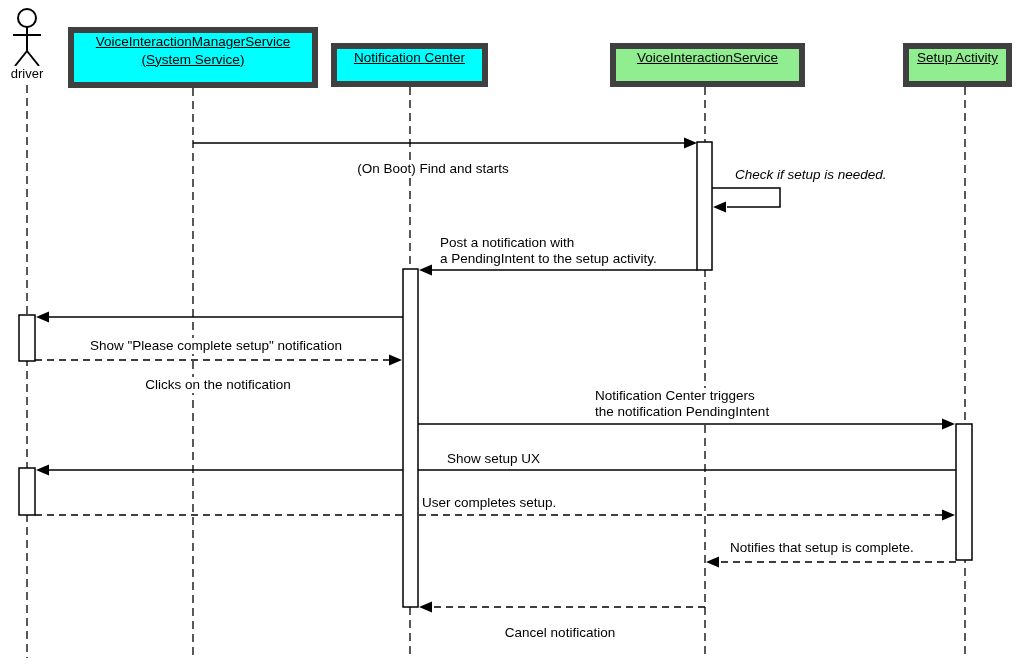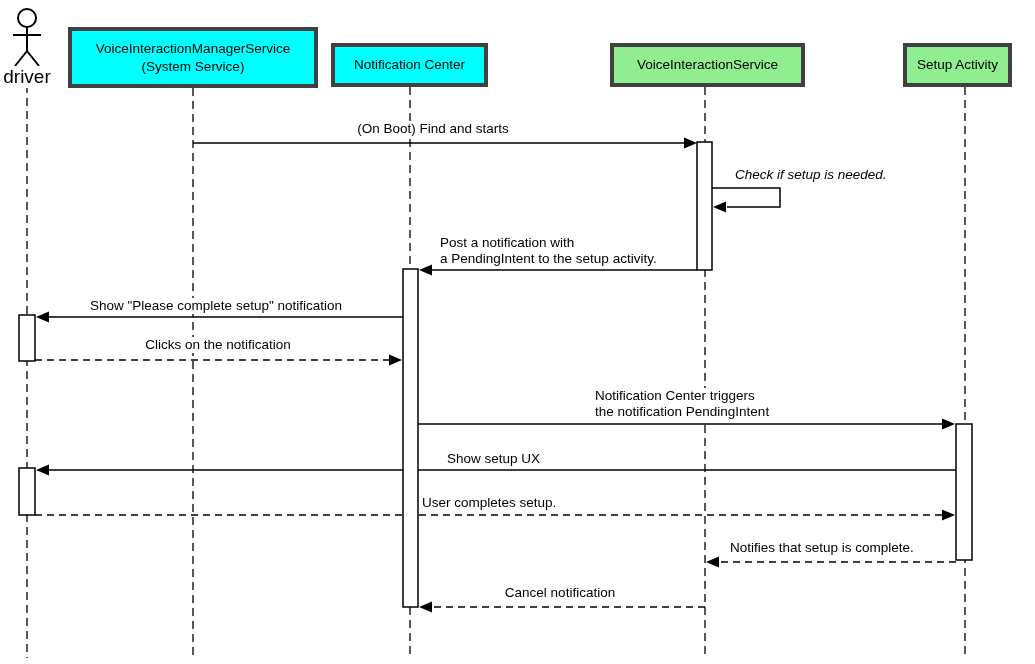--- a/index.html
+++ b/index.html
@@ -9,33 +9,33 @@
   }
   svg.overlay { position:absolute; left:0; top:0; }
   .lifeline { stroke:#000; stroke-width:1.3; stroke-dasharray:8 5; }
   .msgline  { stroke:#000; stroke-width:1.5; fill:none; }
   .dash     { stroke-dasharray:7 5; }
   .act      { fill:#ffffff; stroke:#000; stroke-width:1.5; }
   .ah       { fill:#000; stroke:none; }
   .actorfig { stroke:#000; stroke-width:2; fill:none; }
   .pbox {
     position:absolute; display:flex; flex-direction:column; align-items:center;
-    justify-content:center; border:4px solid #404040; box-sizing:border-box;
-    font-size:13.5px; text-align:center; line-height:1.3;
+    border:6px solid #404040; box-sizing:border-box;
+    font-size:13.5px; text-align:center; line-height:1.3;text-decoration:underline;
   }
   .pbox.cyan  { background:#00ffff; }
   .pbox.green { background:#90ee90; }
   .mlabel {
     position:absolute; font-size:13.5px; white-space:nowrap; background:#ffffff;
     padding:0 3px; line-height:16px;
   }
-  .center { transform:translateX(-50%); }
+  .center { transform:translateX(-50%);margin-top:40px; }
   .actor-label {
     position:absolute; left:27px; top:66px; transform:translateX(-50%);
-    font-size:19px; background:#fff; padding:0 2px;
+    font-size:13px; background:#fff; padding:0 2px;
   }
 </style>
 </head>
 <body>
 
 <div class="canvas">
 
   <svg class="overlay" width="1035" height="664" viewBox="0 0 1035 664">
 
     <line class="lifeline" x1="27" y1="85" x2="27" y2="658"></line>

